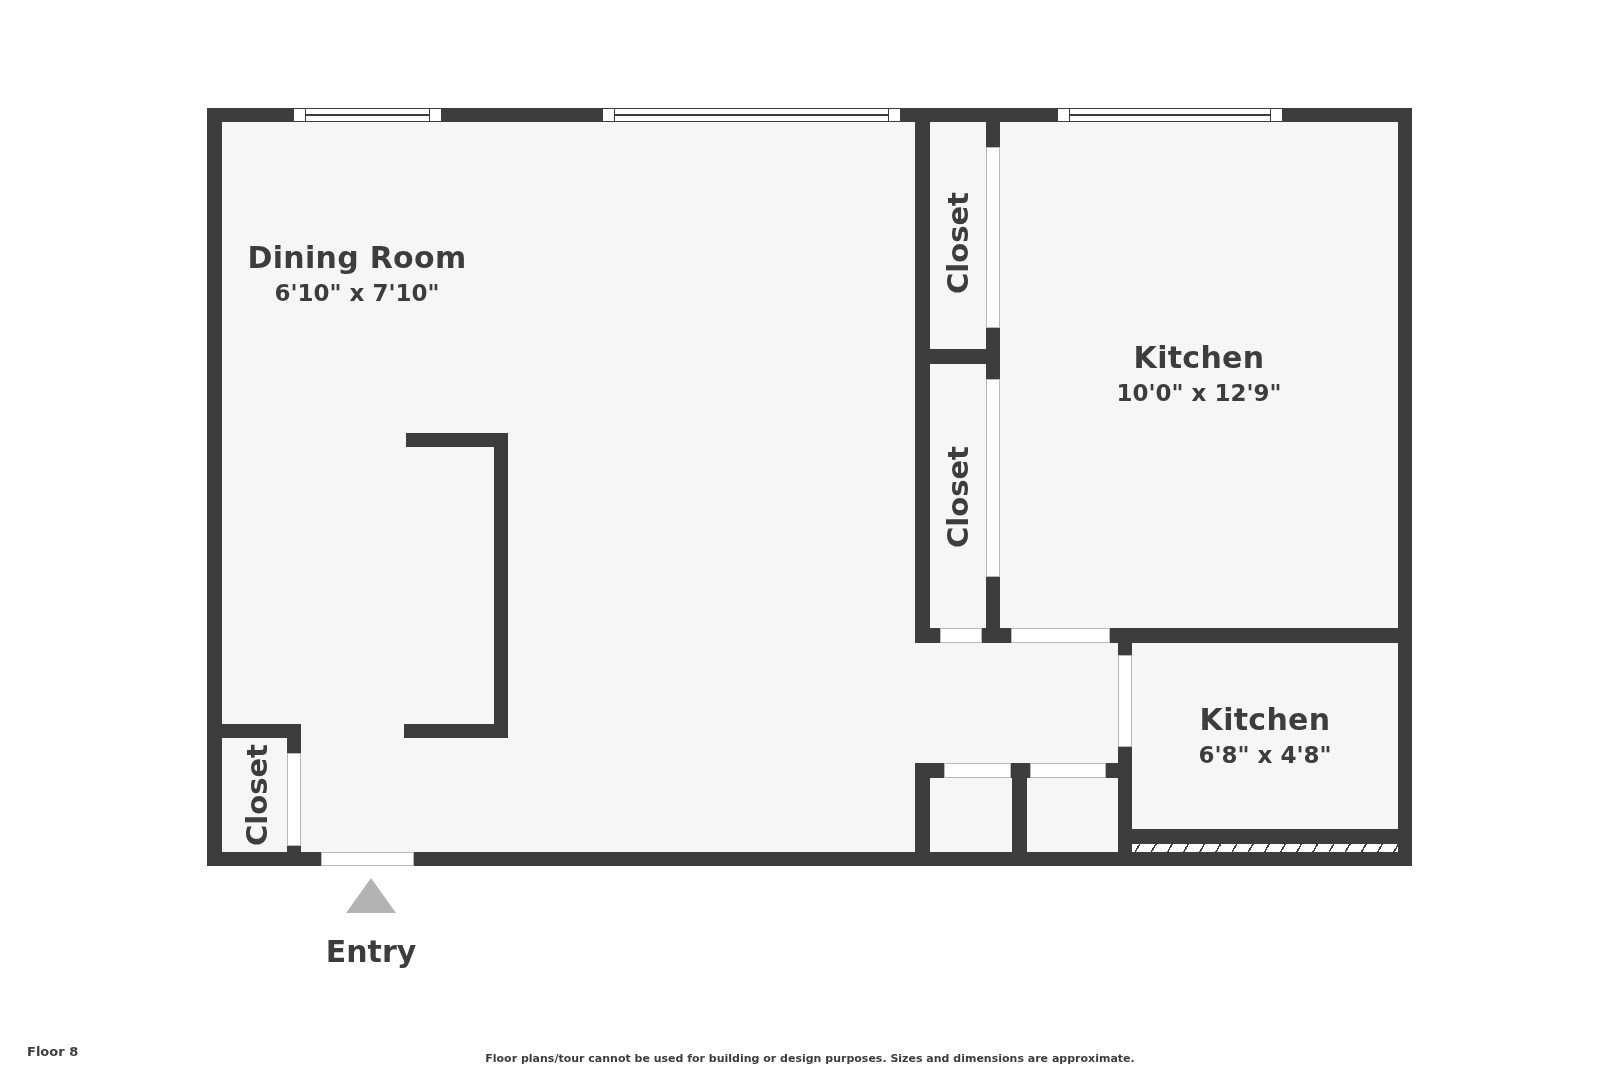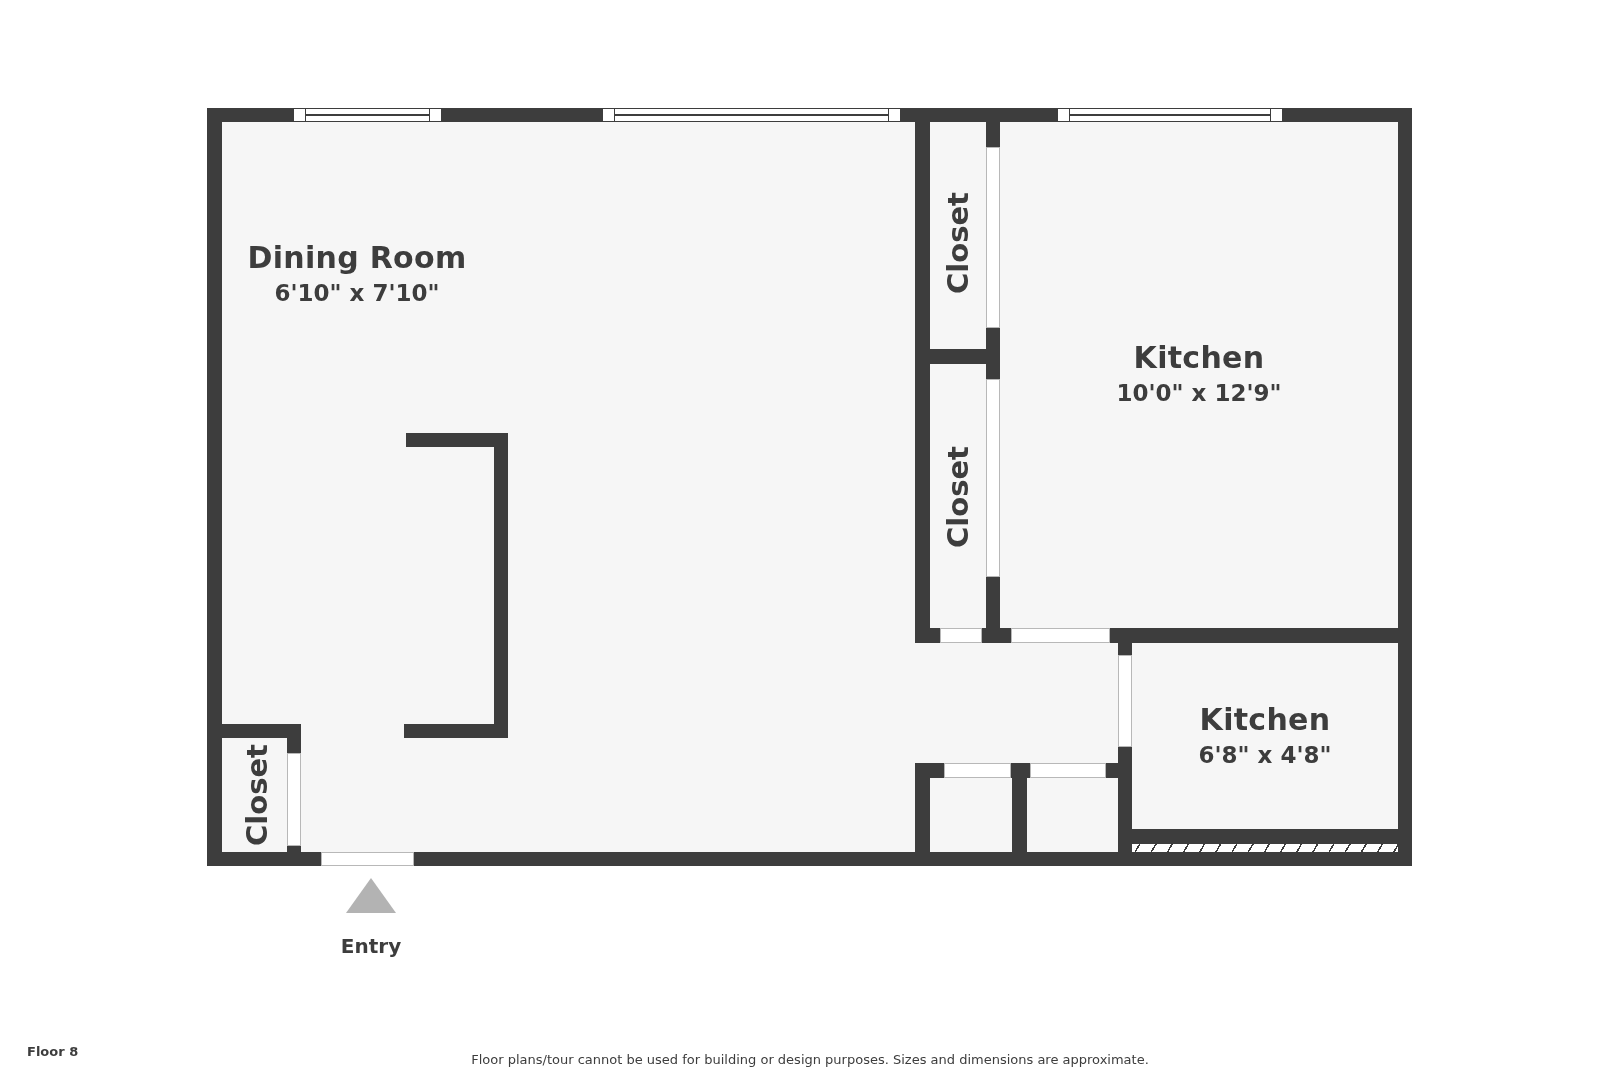--- a/index.html
+++ b/index.html
@@ -17,24 +17,24 @@
   .hatch { position: absolute; background:
       repeating-linear-gradient(120deg, #ffffff 0 6px, #3d3d3d 6px 7.5px, #ffffff 7.5px 14px); }
   .label { position: absolute; text-align: center; transform: translateX(-50%); white-space: nowrap; }
   .room-name { font-weight: bold; font-size: 30px; line-height: 34px; letter-spacing: 0.3px; }
   .room-dims { font-weight: bold; font-size: 23px; line-height: 28px; margin-top: 4px; }
   .vlabel { position: absolute; font-weight: bold; font-size: 29px; white-space: nowrap;
             transform: translate(-50%, -50%) rotate(-90deg); }
   .entry-arrow { position: absolute; width: 0; height: 0;
                  border-left: 25px solid transparent; border-right: 25px solid transparent;
                  border-bottom: 35px solid #b3b3b3; }
-  .entry-label { position: absolute; font-weight: bold; font-size: 20px; transform: translateX(-50%); }
+  .entry-label { position: absolute; font-weight: bold; font-size: 30px; transform: translateX(-50%); }
   .floor-label { position: absolute; left: 27px; top: 1044px; font-weight: bold; font-size: 13px; color: #3d3d3d; }
   .disclaimer { position: absolute; left: 810px; top: 1052px; transform: translateX(-50%);
-                font-weight: normal; font-size: 13px; color: #3d3d3d; white-space: nowrap; }
+                font-weight: bold; font-size: 11px; color: #3d3d3d; white-space: nowrap; }
 </style>
 </head>
 <body>
 
 <div class="plan">
 
   <div class="floor" style="left:207px; top:108px; width:1205px; height:758px;"></div>
 
   <div class="wall" style="left:207px; top:108px; width:1205px; height:14px;"></div>
   <div class="wall" style="left:207px; top:108px; width:15px; height:758px;"></div>

